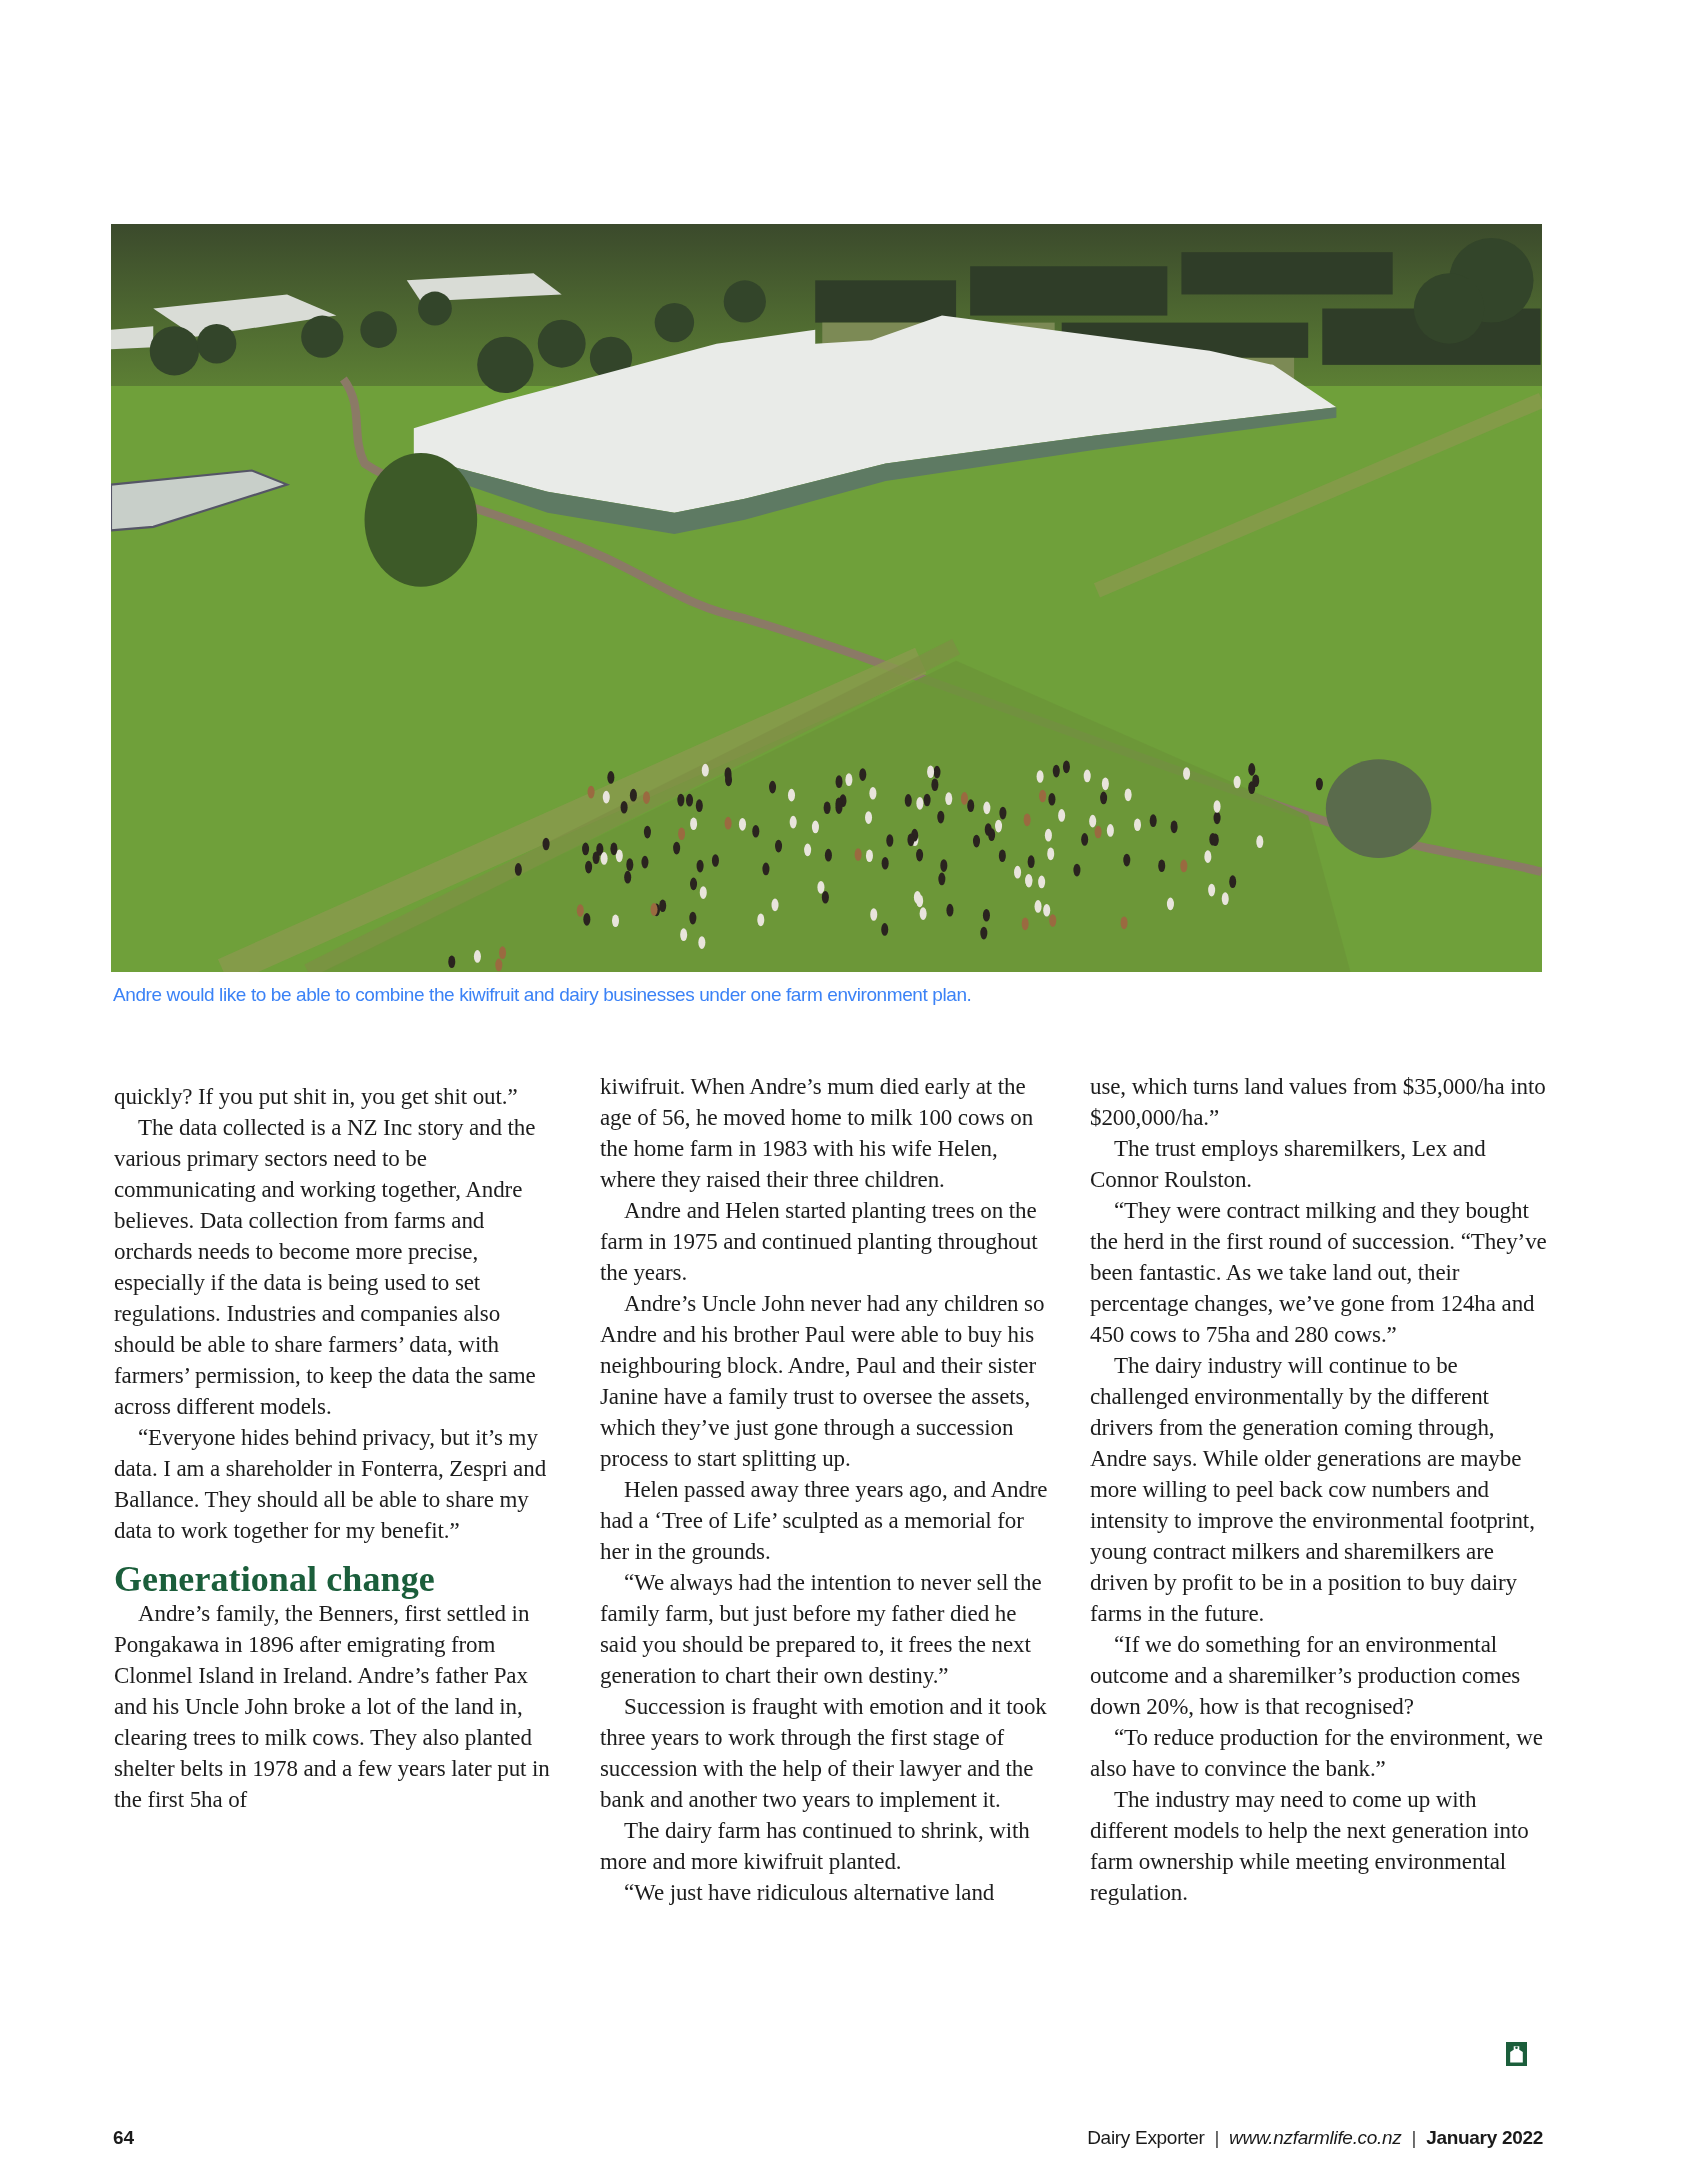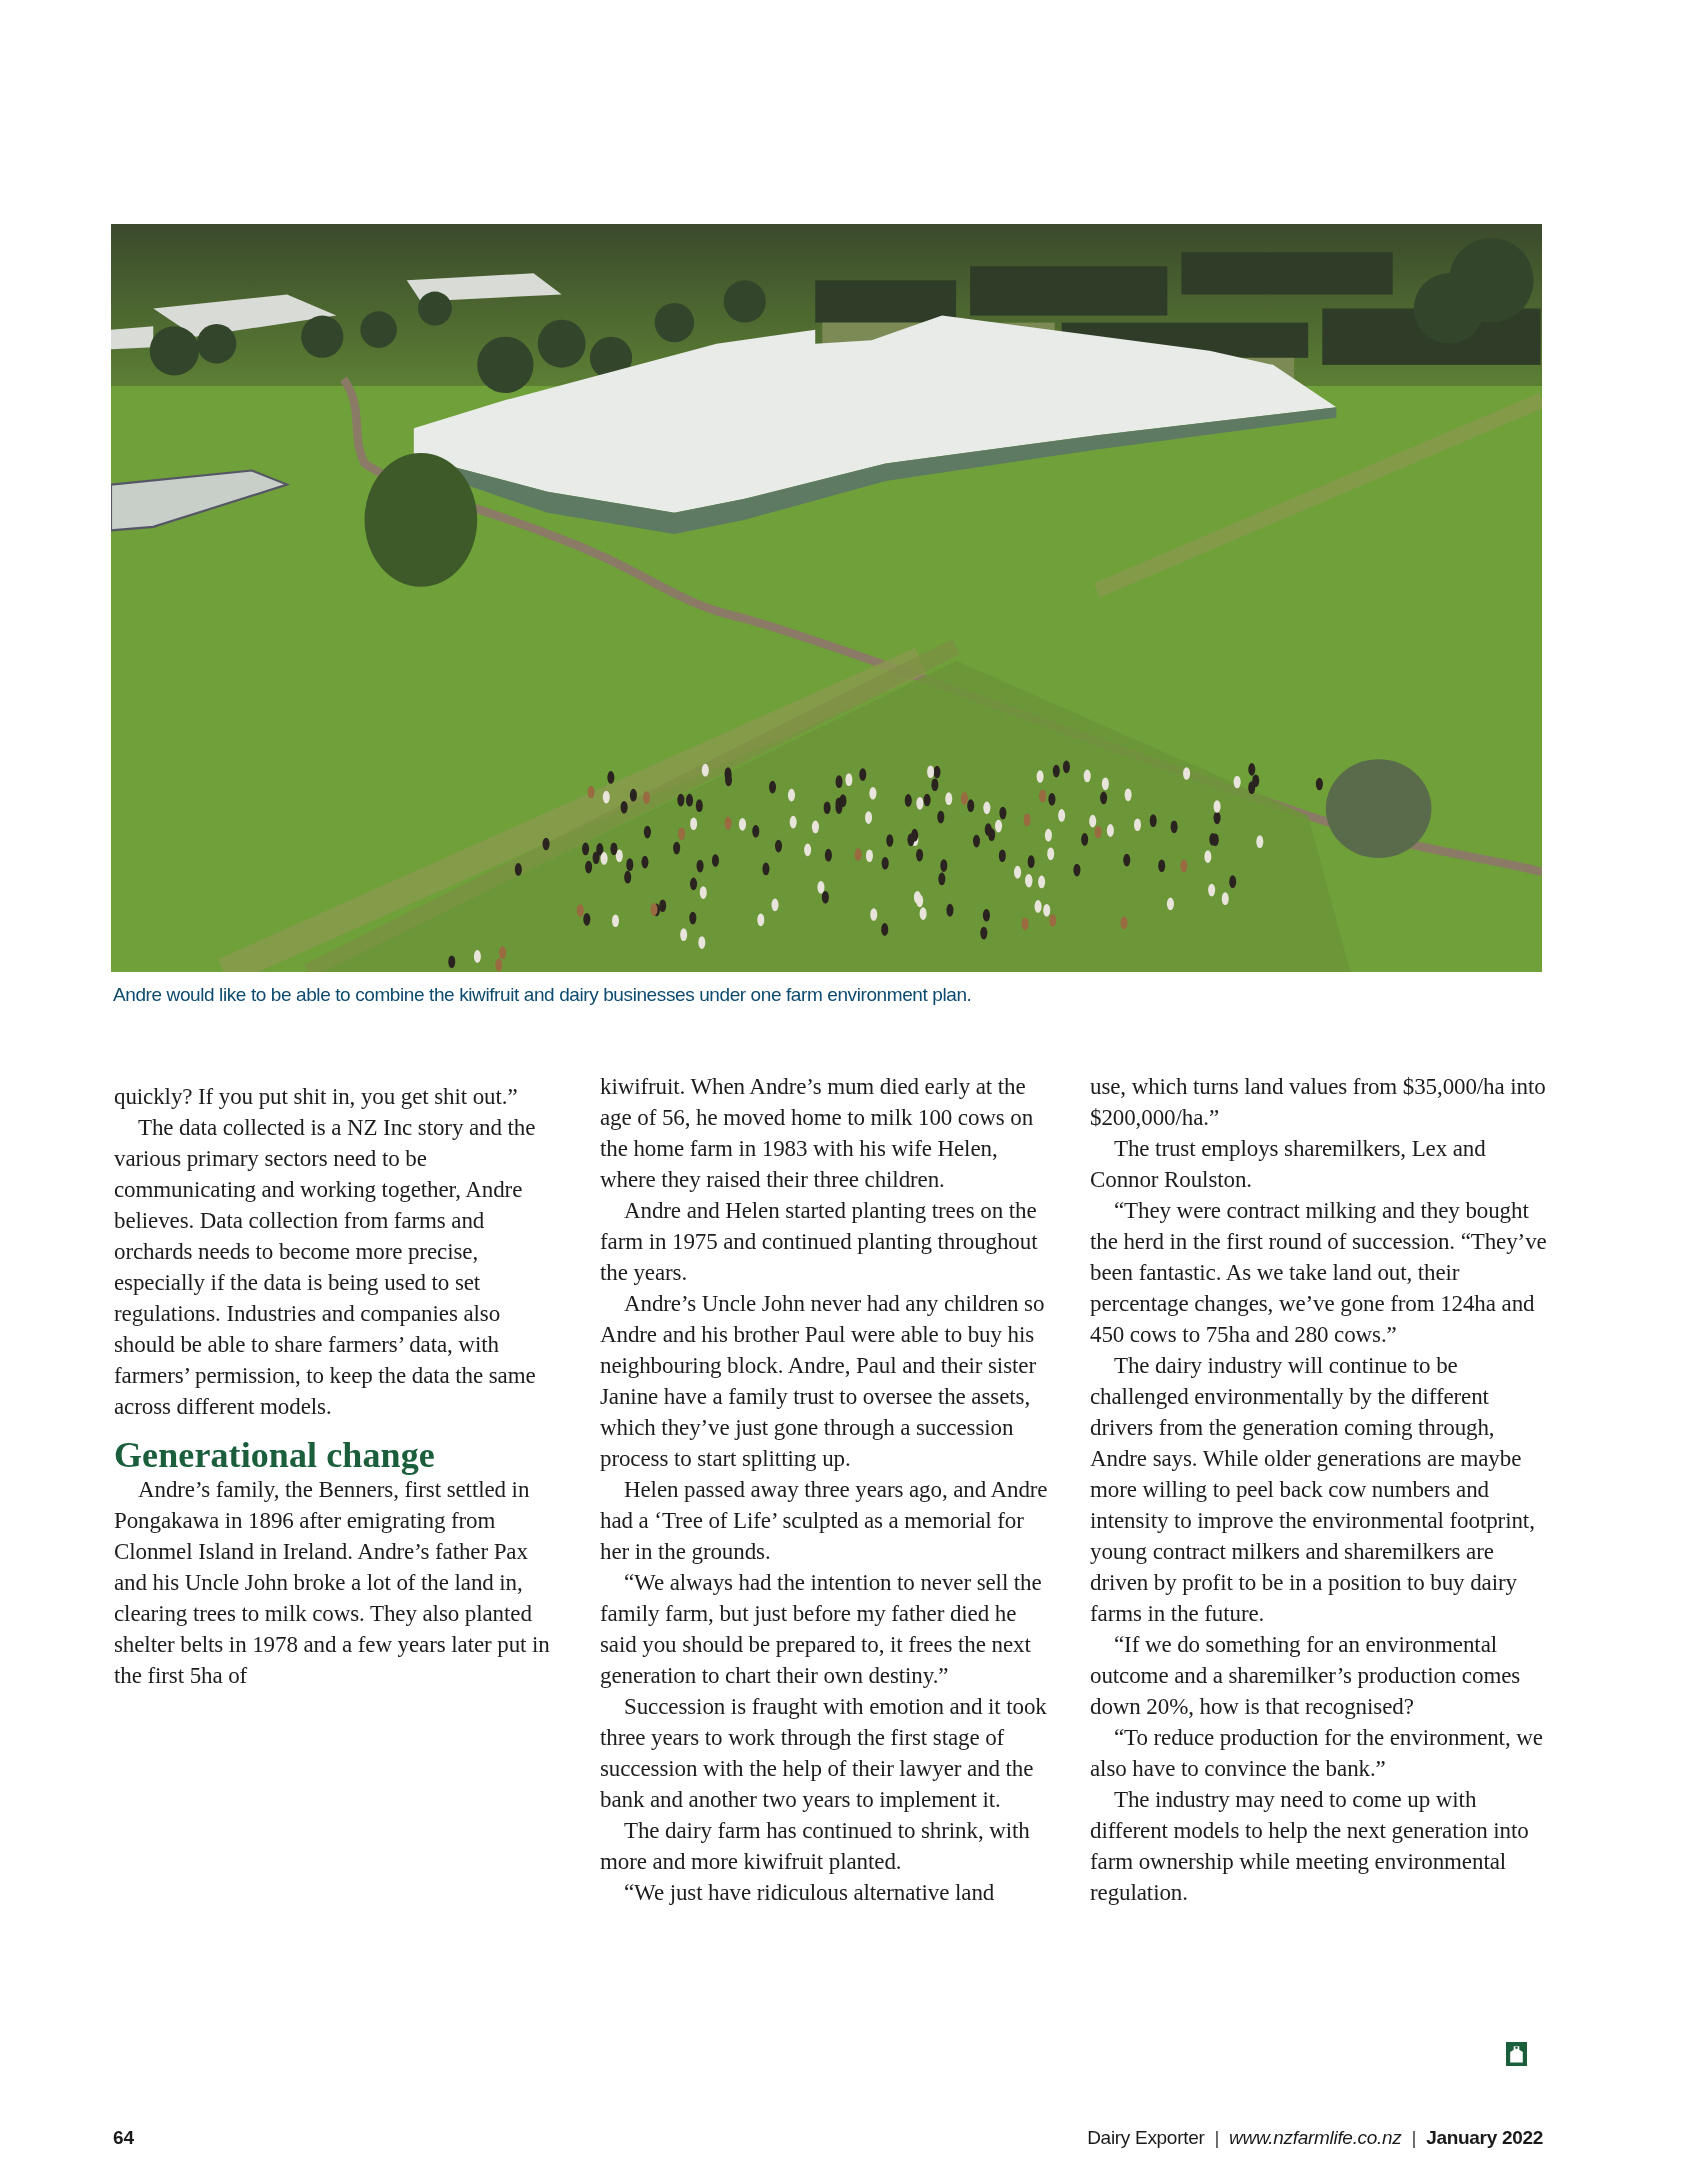--- a/index.html
+++ b/index.html
@@ -6,21 +6,21 @@
   body { width: 1690px; height: 2183px; position: relative; overflow: hidden; }
 
   .photo {
     position: absolute; left: 111px; top: 224px; width: 1431px; height: 748px;
     overflow: hidden; background: #6f9a3a;
   }
   .photo svg { display: block; width: 100%; height: 100%; }
 
   .caption {
     position: absolute; left: 113px; top: 984px; width: 1430px;
-    font-family: "Liberation Sans", sans-serif; font-size: 19px; color: #0c4a6e;
+    font-family: "Liberation Sans", sans-serif; font-size: 19px; color: #3b82f6;
     letter-spacing: -0.4px; white-space: nowrap;
   }
 
   .col {
     position: absolute; top: 1071px;
     font-family: "Liberation Serif", serif; font-size: 23px; line-height: 31px;
     color: #1d1d1d; letter-spacing: -0.1px;
   }
   .col1 { left: 114px; width: 451px; margin-top: 10px; }
   .col2 { left: 600px; width: 458px; }
@@ -269,20 +269,21 @@
         <ellipse cx="841.0" cy="949.2" rx="5" ry="9" fill="#e8e4dc"></ellipse>
       </g>
   </svg>
 </div>
 
 <div class="caption">Andre would like to be able to combine the kiwifruit and dairy businesses under one farm environment plan.</div>
 
 <div class="col col1">
     <p class="noindent">quickly? If you put shit in, you get shit out.”</p>
     <p>The data collected is a NZ Inc story and the various primary sectors need to be communicating and working together, Andre believes. Data collection from farms and orchards needs to become more precise, especially if the data is being used to set regulations. Industries and companies also should be able to share farmers’ data, with farmers’ permission, to keep the data the same across different models.</p>
+    <p>“Everyone hides behind privacy, but it’s my data. I am a shareholder in Fonterra, Zespri and Ballance. They should all be able to share my data to work together for my benefit.”</p>
     <h2>Generational change</h2>
     <p>Andre’s family, the Benners, first settled in Pongakawa in 1896 after emigrating from Clonmel Island in Ireland. Andre’s father Pax and his Uncle John broke a lot of the land in, clearing trees to milk cows. They also planted shelter belts in 1978 and a few years later put in the first 5ha of</p>
   </div>
 <div class="col col2">
     <p class="noindent">kiwifruit. When Andre’s mum died early at the age of 56, he moved home to milk 100 cows on the home farm in 1983 with his wife Helen, where they raised their three children.</p>
     <p>Andre and Helen started planting trees on the farm in 1975 and continued planting throughout the years.</p>
     <p>Andre’s Uncle John never had any children so Andre and his brother Paul were able to buy his neighbouring block. Andre, Paul and their sister Janine have a family trust to oversee the assets, which they’ve just gone through a succession process to start splitting up.</p>
     <p>Helen passed away three years ago, and Andre had a ‘Tree of Life’ sculpted as a memorial for her in the grounds.</p>
     <p>“We always had the intention to never sell the family farm, but just before my father died he said you should be prepared to, it frees the next generation to chart their own destiny.”</p>
     <p>Succession is fraught with emotion and it took three years to work through the first stage of succession with the help of their lawyer and the bank and another two years to implement it.</p>

